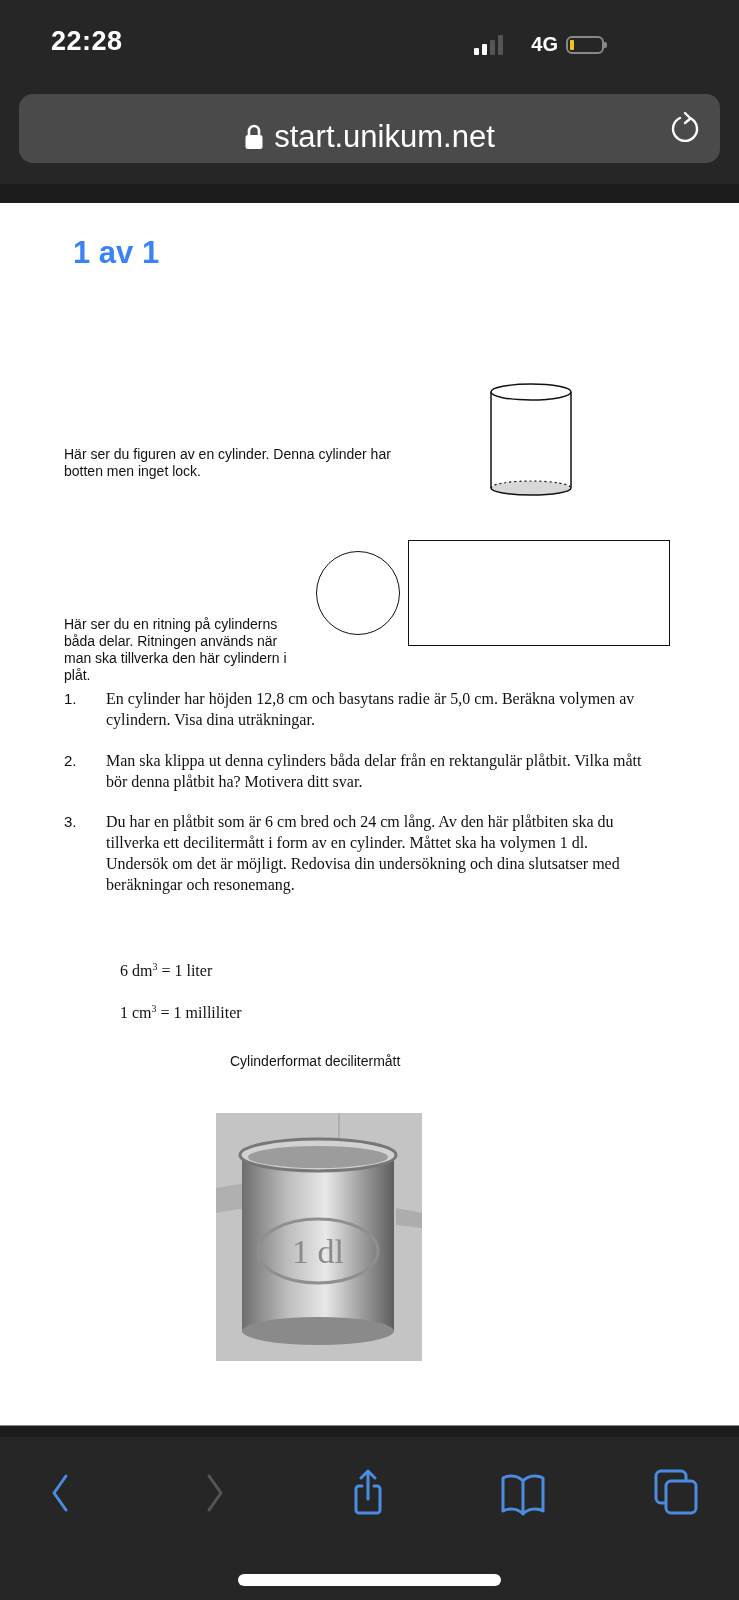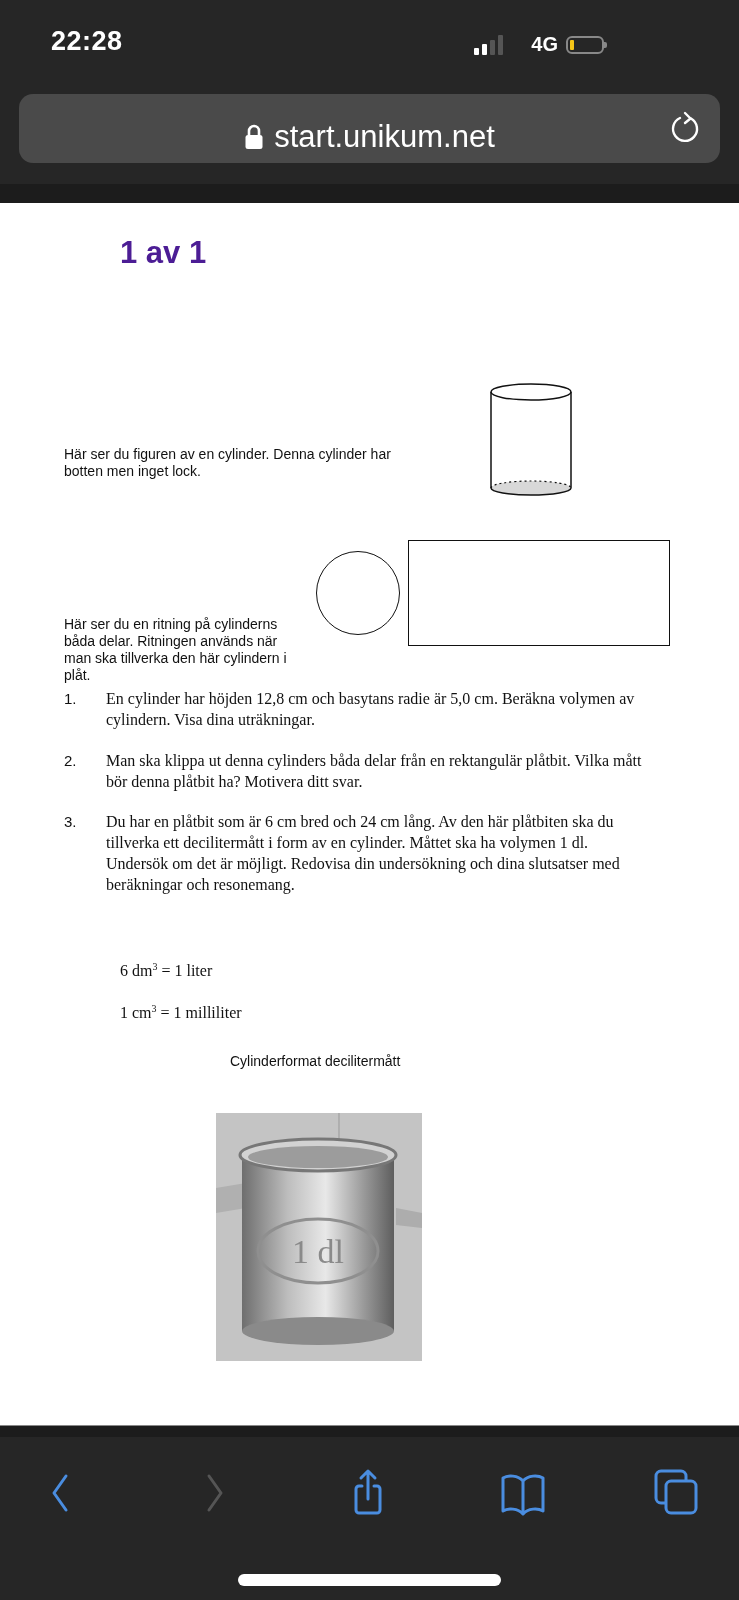--- a/index.html
+++ b/index.html
@@ -14,21 +14,21 @@
   .battery { width: 38px; height: 18px; border: 2px solid #888; border-radius: 6px; position: relative; box-sizing: border-box; }
   .battery::after { content: ""; position: absolute; right: -5px; top: 4px; width: 3px; height: 6px; background: #888; border-radius: 0 2px 2px 0; }
   .battery .lvl { position: absolute; left: 2px; top: 2px; width: 4px; height: 10px; background: #f5c518; border-radius: 1px; }
   .urlbar { position: absolute; left: 19px; top: 94px; width: 701px; height: 69px; background: #4a4a4a; border-radius: 14px; }
   .url-inner { position: absolute; left: 0; right: 0; top: 0; height: 85px; display: flex; align-items: center; justify-content: center; gap: 10px; }
   .url-text { color: #fff; font-size: 31px; }
   .lock { width: 20px; height: 26px; position: relative; }
   .reload { position: absolute; right: 16px; top: 17px; width: 36px; height: 36px; }
   .topstrip { position: absolute; top: 184px; left: 0; width: 739px; height: 19px; background: #1c1c1c; }
   .page { position: absolute; top: 203px; left: 0; width: 739px; height: 1222px; background: #fff; }
-  .pagenum { position: absolute; left: 73px; top: 32px; font-size: 31px; font-weight: bold; color: #4c1d95; margin-left: 47px; }
+  .pagenum { position: absolute; left: 73px; top: 32px; font-size: 31px; font-weight: bold; color: #3b82f6; }
   .title { position: absolute; left: 64px; top: 100px; font-family: "Liberation Serif", serif; font-size: 36px; color: #111; }
   .sans-p { position: absolute; font-family: "Liberation Sans", sans-serif; font-size: 14px; line-height: 17px; color: #111; margin-top: 48px; }
   .p1 { left: 64px; top: 195px; width: 330px; }
   .p2 { left: 64px; top: 365px; width: 240px; }
   .cyl { position: absolute; left: 486px; top: 175px; }
   .circle { position: absolute; left: 316px; top: 348px; width: 84px; height: 84px; border: 1.5px solid #111; border-radius: 50%; box-sizing: border-box; }
   .rect { position: absolute; left: 408px; top: 337px; width: 262px; height: 106px; border: 1.5px solid #111; box-sizing: border-box; }
   .q { position: absolute; left: 64px; width: 600px; font-family: "Liberation Serif", serif; font-size: 16px; line-height: 21px; color: #111; }
   .q .num { position: absolute; left: 0; top: 0; font-family: "Liberation Sans", sans-serif; font-size: 15px; }
   .q .txt { margin-left: 42px; display: block; }

